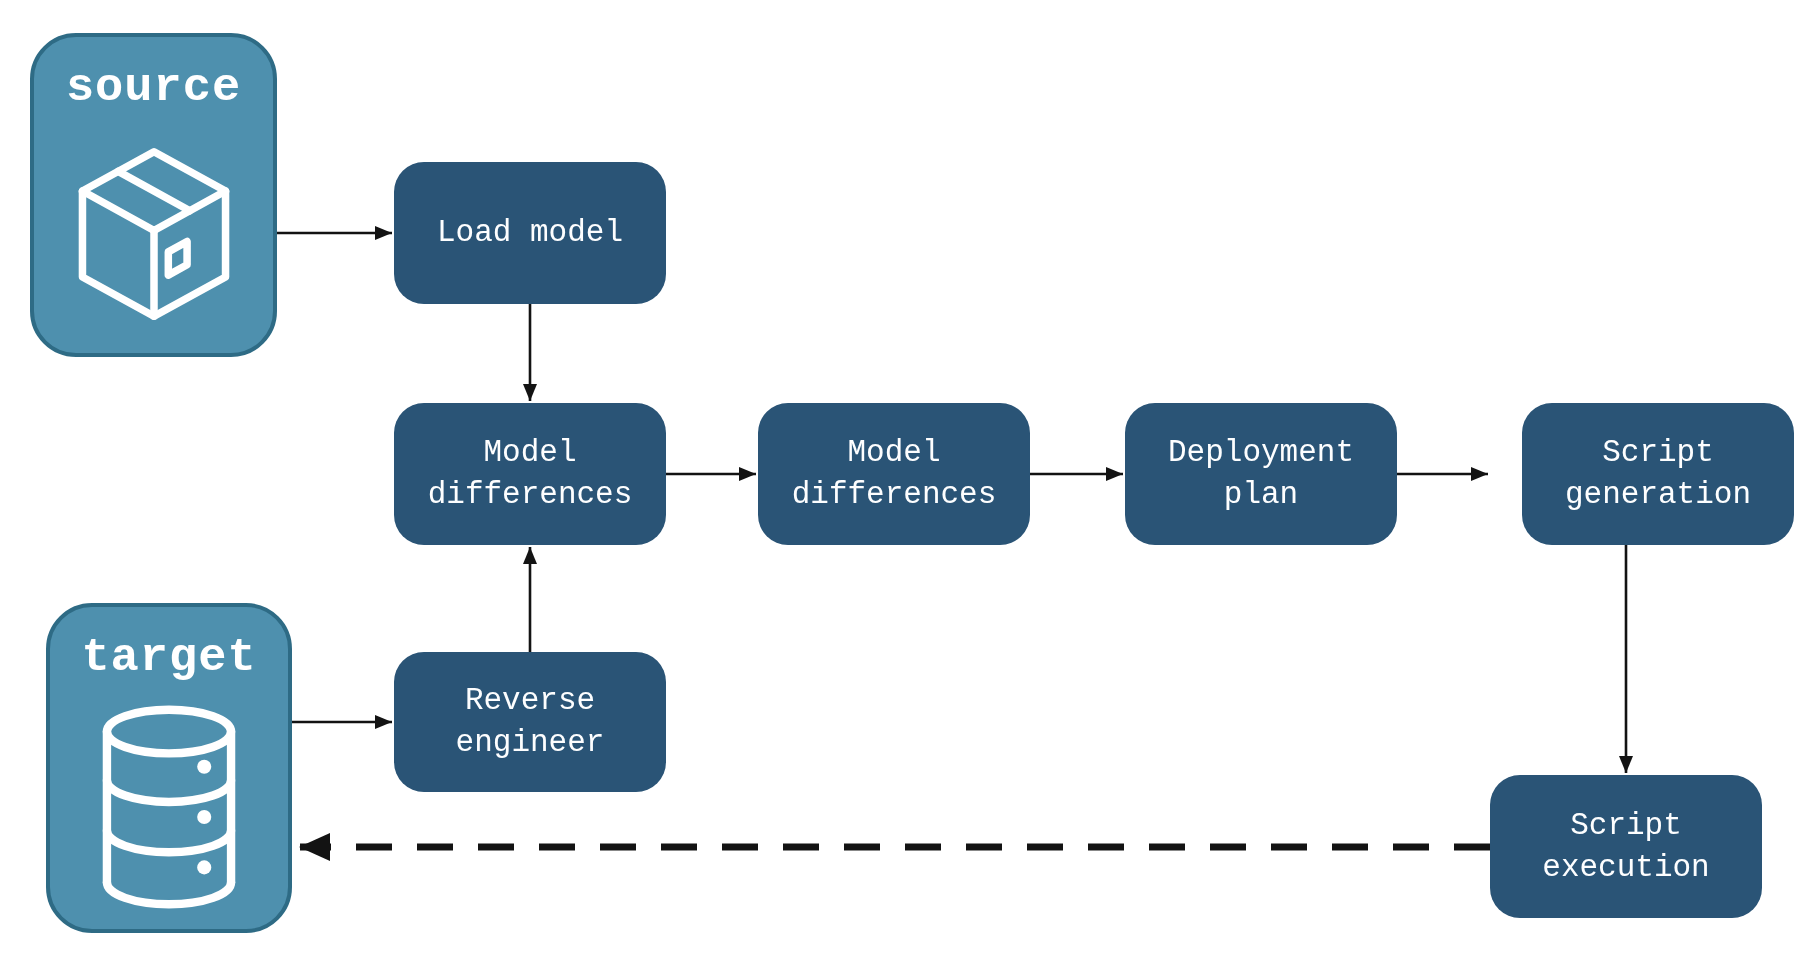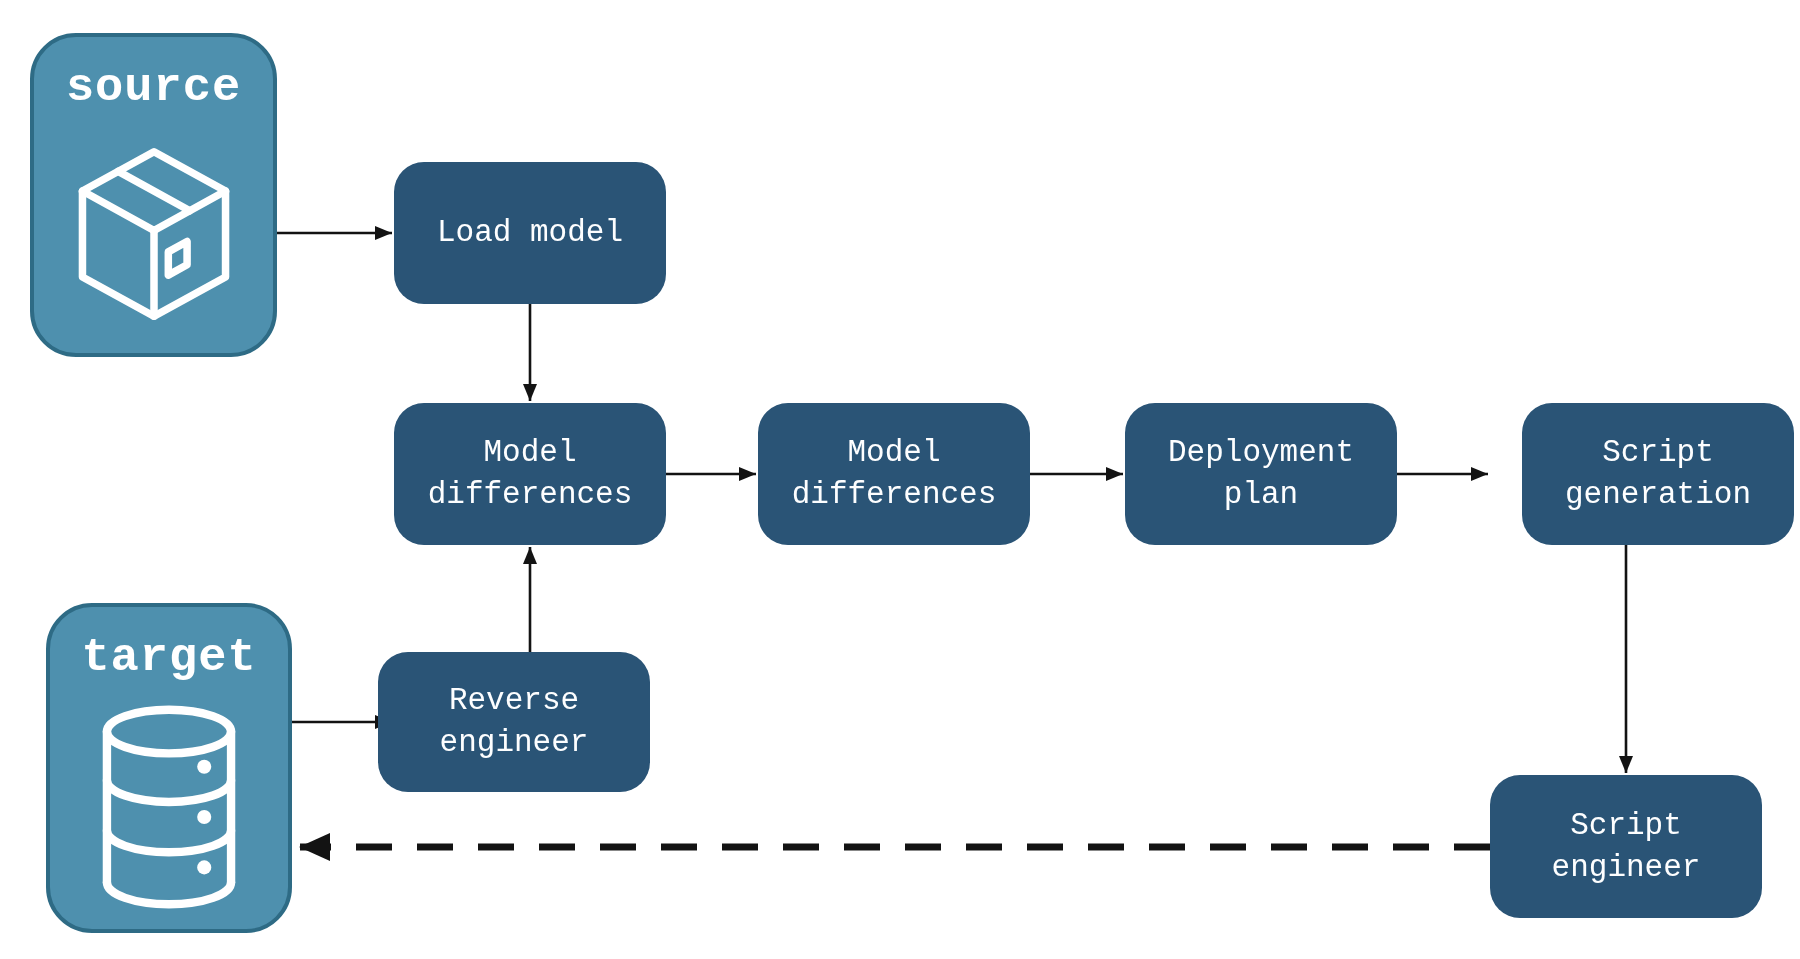--- a/index.html
+++ b/index.html
@@ -114,21 +114,21 @@
   </div>
 
   <div class="node" style="left:1125px;top:403px;">
     <span>Deployment plan</span>
   </div>
 
   <div class="node" style="left:1490px;top:403px;margin-left:32px;">
     <span>Script generation</span>
   </div>
 
-  <div class="node" style="left:378px;top:652px;height:140px;">
+  <div class="node" style="left:394px;top:652px;height:140px;">
     <span>Reverse engineer</span>
   </div>
 
   <div class="node" style="left:1490px;top:775px;height:143px;">
-    <span>Script engineer</span>
+    <span>Script execution</span>
   </div>
 
 </div>
 
 </body></html>

